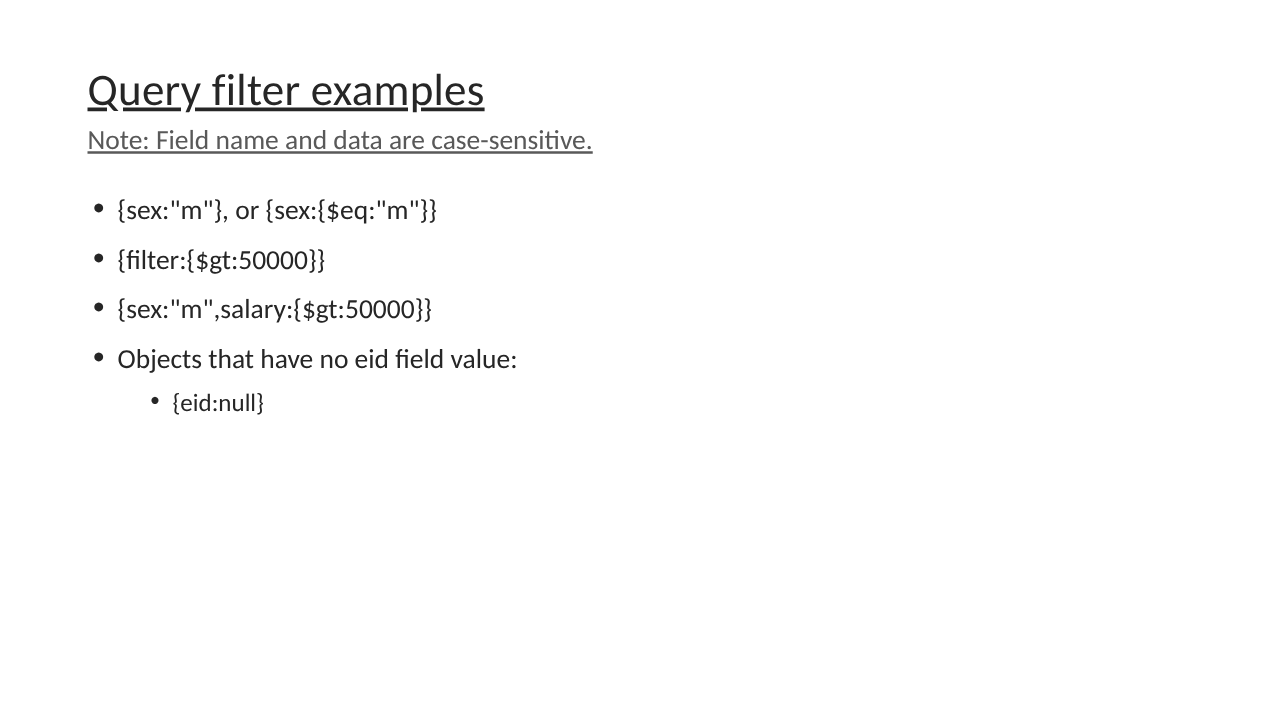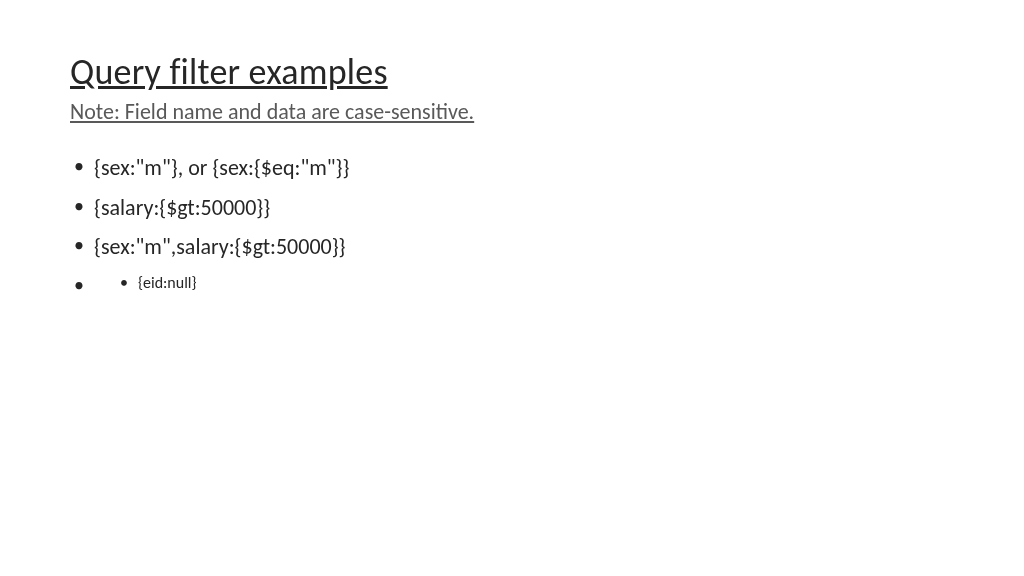--- a/index.html
+++ b/index.html
@@ -51,21 +51,21 @@
       top: 0;
       font-size: 20px;
       color: #262626;
     }
     ul.sub-list {
       list-style: none;
       padding-left: 24px;
       margin-top: 8px;
     }
     ul.sub-list > li {
-      font-size: 16px;
+      font-size: 20px;
       color: #262626;
       position: relative;
       padding-left: 20px;
       line-height: 1.35;
     }
     ul.sub-list > li::before {
       content: "•";
       position: absolute;
       left: 2px;
       top: 0;
@@ -74,20 +74,21 @@
     }
   </style>
 </head>
 <body>
 
 <h1 class="title">Query filter examples</h1>
 <div class="subtitle">Note: Field name and data are case-sensitive.</div>
 
 <ul class="top-list">
   <li>{sex:"m"}, or {sex:{$eq:"m"}}</li>
-  <li>{salary:{$gt:50000}}</li>
+  <li>{filter:{$gt:50000}}</li>
   <li>{sex:"m",salary:{$gt:50000}}</li>
   <li>
+    <span>Objects that have no eid field value:</span>
     <ul class="sub-list">
       <li>{eid:null}</li>
     </ul>
   </li>
 </ul>
 
 </body></html>

